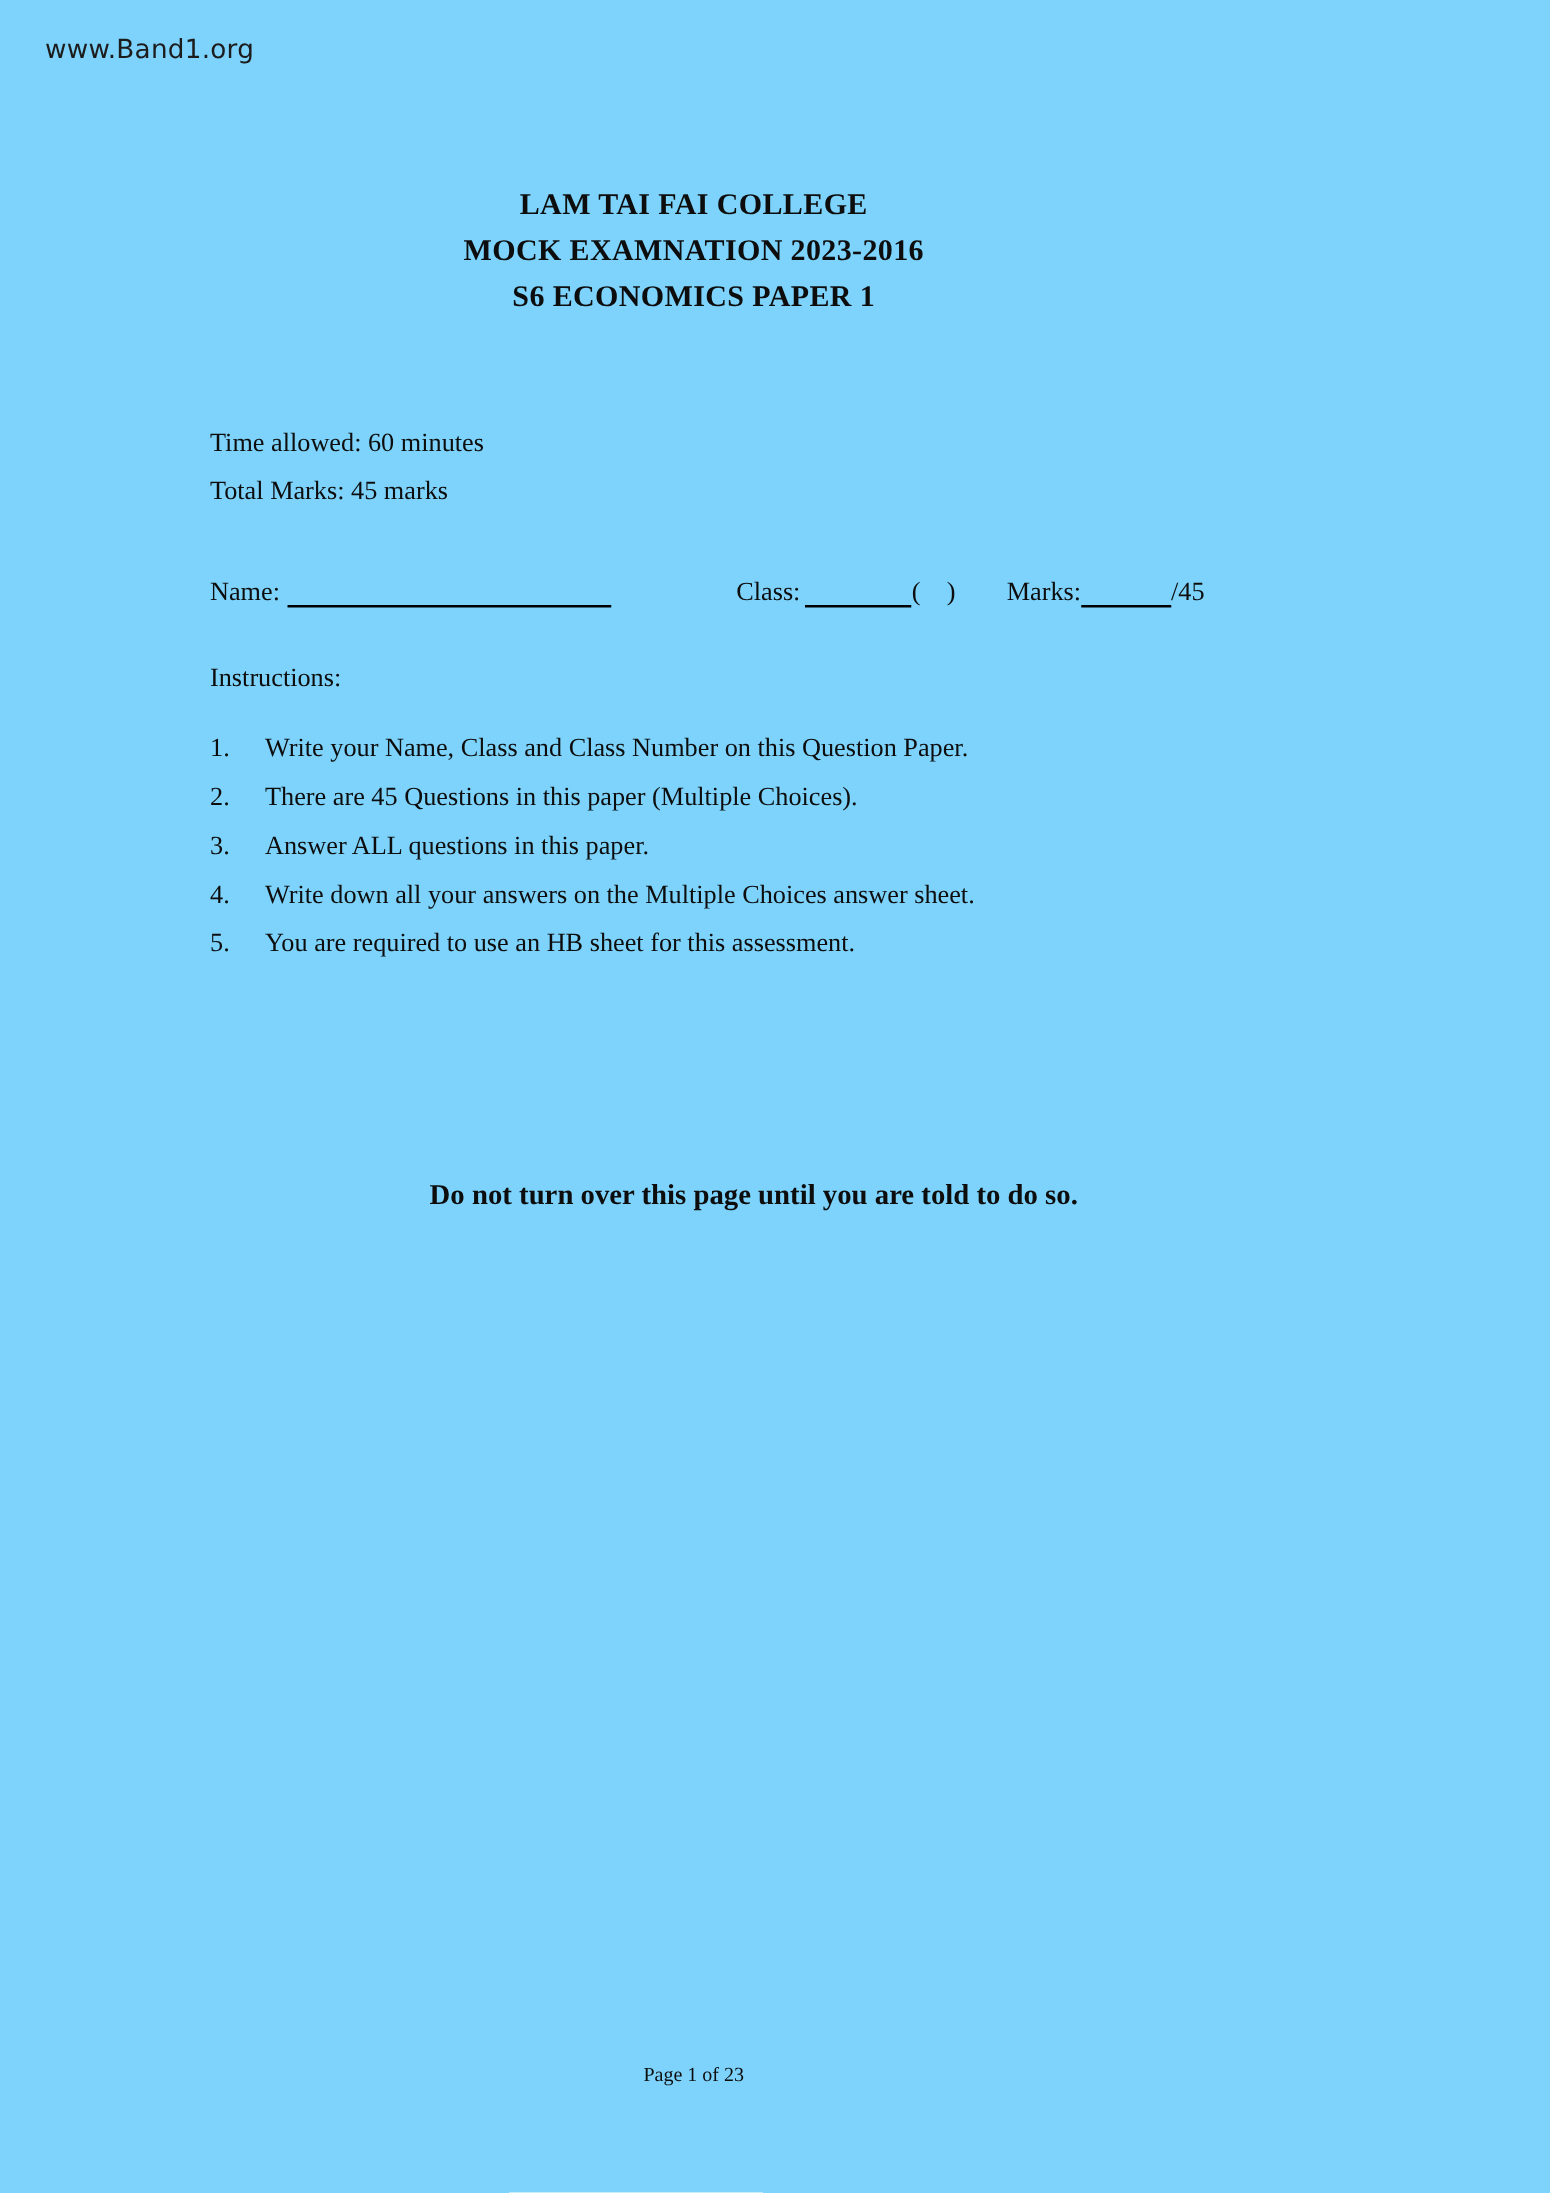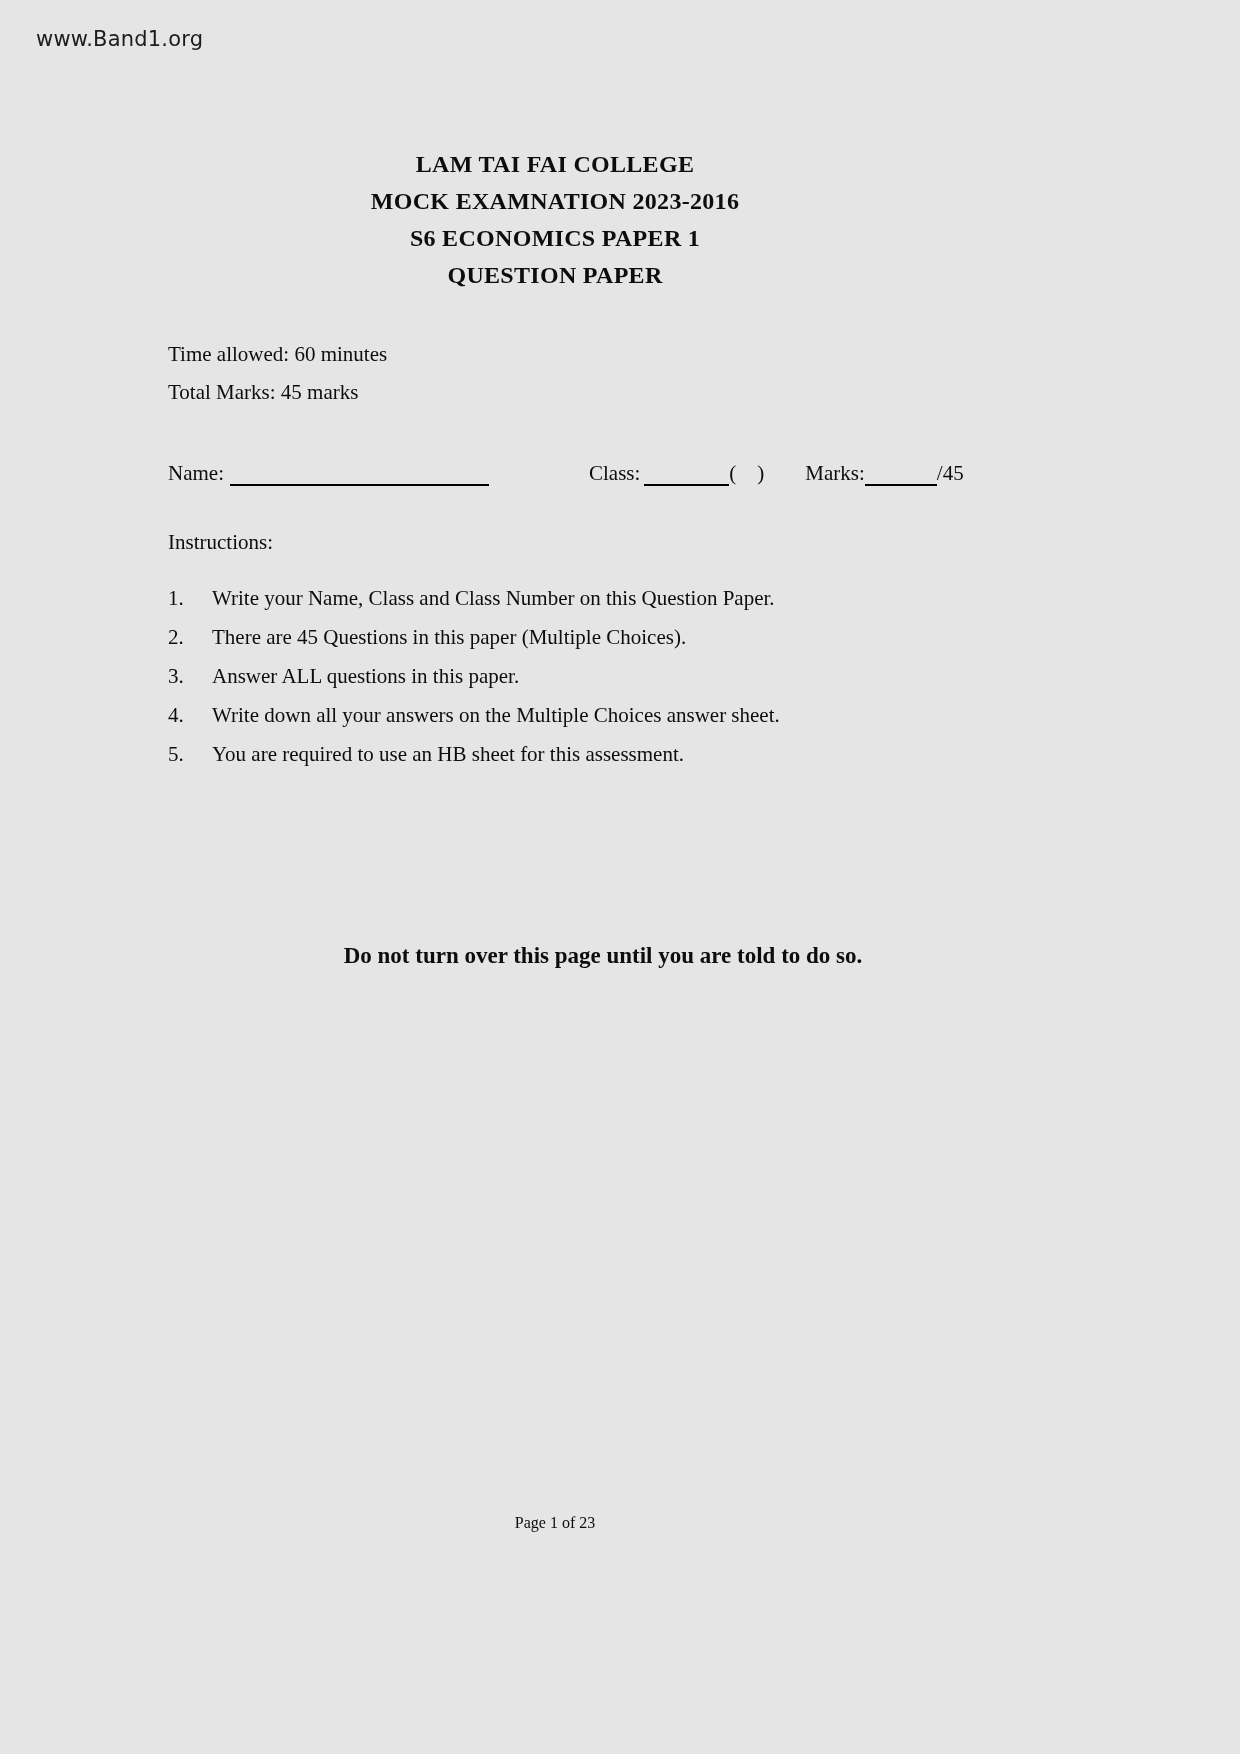--- a/index.html
+++ b/index.html
@@ -4,21 +4,21 @@
 <style>
   html, body {
     margin: 0;
     padding: 0;
     background: #ffffff;
   }
   .page {
     position: relative;
     width: 1240px;
     height: 1754px;
-    background: #e5e5e5;
+    background: #7dd3fc;
     color: #0d0d0d;
     font-family: "Liberation Serif", serif;
     overflow: hidden;
   }
   .watermark {
     position: absolute;
     left: 36px;
     top: 27px;
     font-family: "DejaVu Sans", sans-serif;
     font-size: 21px;
@@ -87,39 +87,38 @@
     width: 1110px;
     text-align: center;
     font-weight: bold;
     font-size: 23px;
     line-height: 30px;
     margin-left: 48px;
   }
   .page-footer {
     position: absolute;
     left: 0;
-    top: 1512px;
+    top: 1650px;
     width: 1110px;
     text-align: center;
     font-size: 16px;
     line-height: 22px;
   }
 </style>
 </head>
 <body>
 
 <div class="page">
 
   <div class="watermark">www.Band1.org</div>
 
   <div class="title-block">
     <div>LAM TAI FAI COLLEGE</div>
     <div>MOCK EXAMNATION 2023-2016</div>
     <div>S6 ECONOMICS PAPER 1</div>
-    <div>QUESTION PAPER</div>
   </div>
 
   <div class="meta-block">
     <div>Time allowed: 60 minutes</div>
     <div>Total Marks: 45 marks</div>
   </div>
 
   <div class="fill-row">
     <span class="label">Name:</span>
     <span class="u u-name"></span>

